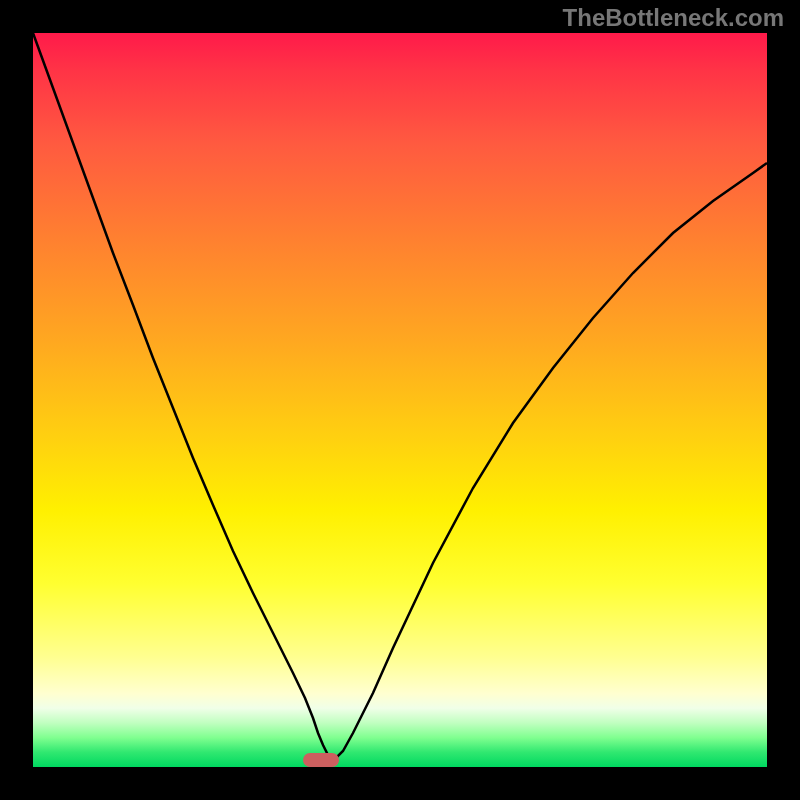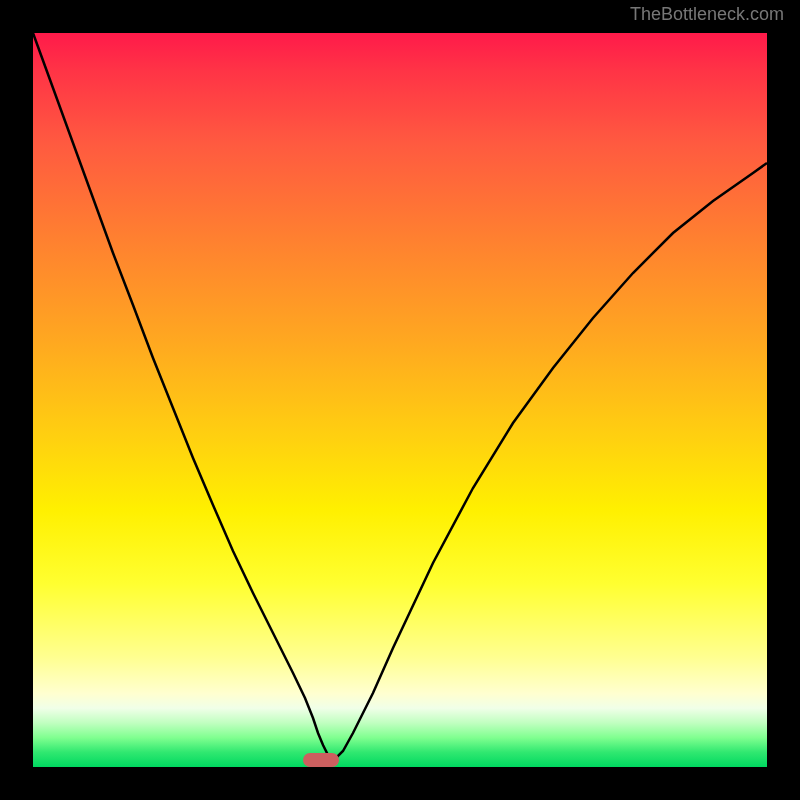--- a/index.html
+++ b/index.html
@@ -9,22 +9,22 @@
     height: 800px;
     background: #000;
     position: relative;
     font-family: Arial, sans-serif;
   }
   .watermark {
     position: absolute;
     top: 4px;
     right: 16px;
     color: #777;
-    font-size: 18px;
-    font-weight: normal;
+    font-size: 24px;
+    font-weight: bold;
     z-index: 10;
   }
   .plot-area {
     position: absolute;
     left: 33px;
     top: 33px;
     width: 734px;
     height: 734px;
     overflow: hidden;
   }

